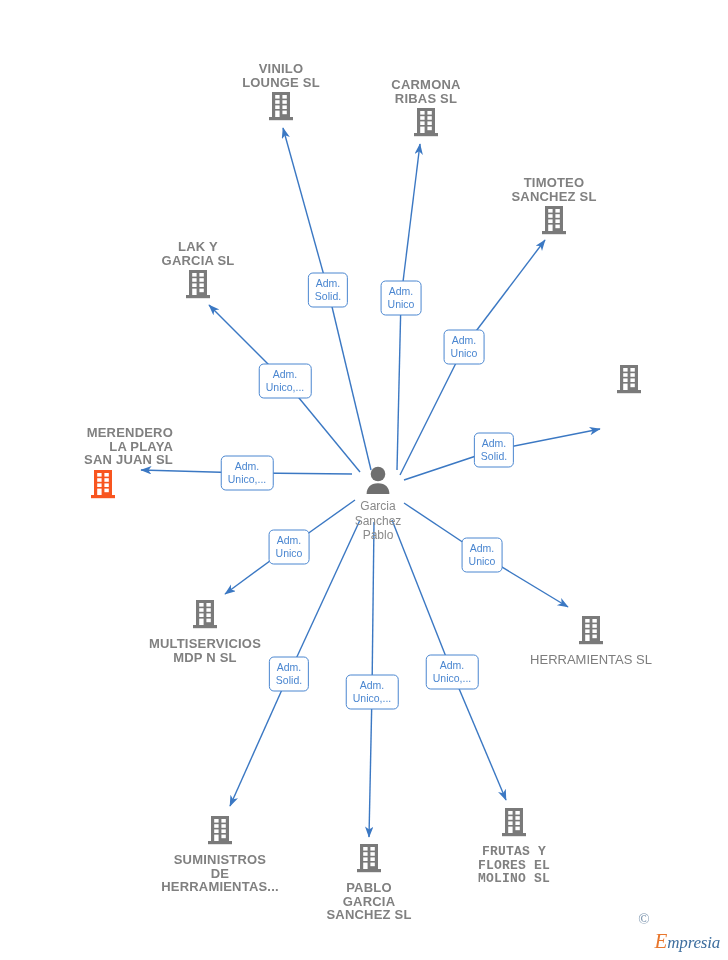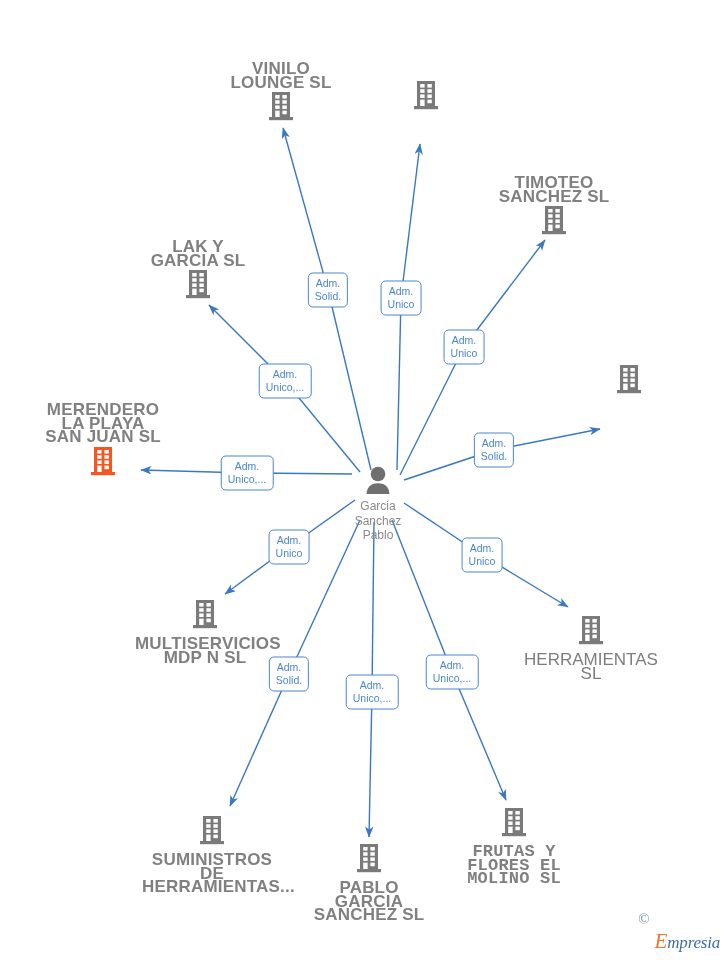--- a/index.html
+++ b/index.html
@@ -25,21 +25,21 @@
     height: 960px;
   }
   .node {
     position: absolute;
     width: 140px;
     margin-left: -70px;
     text-align: center;
     pointer-events: auto;
   }
   .node-label {
-    font-size: 17px;
+    font-size: 13px;
     font-weight: bold;
     color: #808080;
     line-height: 13.5px;
     letter-spacing: 0.2px;
     white-space: pre-line;
   }
   .node-label.plain {
     font-weight: normal;
     letter-spacing: 0;
     color: #7d7d7d;
@@ -163,21 +163,22 @@
             <rect x="1" y="26" width="24" height="3.2" fill="#7a7a7a"></rect>
             <rect x="7.2" y="4" width="4.4" height="3.6" fill="#ffffff"></rect>
             <rect x="14.4" y="4" width="4.4" height="3.6" fill="#ffffff"></rect>
             <rect x="7.2" y="9.2" width="4.4" height="3.6" fill="#ffffff"></rect>
             <rect x="14.4" y="9.2" width="4.4" height="3.6" fill="#ffffff"></rect>
             <rect x="7.2" y="14.4" width="4.4" height="3.6" fill="#ffffff"></rect>
             <rect x="14.4" y="14.4" width="4.4" height="3.6" fill="#ffffff"></rect>
             <rect x="14.4" y="19.6" width="4.4" height="3.6" fill="#ffffff"></rect>
             <rect x="7.2" y="19.6" width="4.4" height="6.4" fill="#ffffff"></rect>
           </svg></span></div>
-      <div class="node label-top" style="left: 426px; top: 78px;"><span><svg width="26" height="30" viewBox="0 0 26 30" class="node-icon">
+      <div class="node label-top" style="left: 426px; top: 78px;"><div class="node-label">CARMONA
+RIBAS SL</div><span><svg width="26" height="30" viewBox="0 0 26 30" class="node-icon">
             <rect x="4" y="1" width="18" height="25" fill="#7a7a7a"></rect>
             <rect x="1" y="26" width="24" height="3.2" fill="#7a7a7a"></rect>
             <rect x="7.2" y="4" width="4.4" height="3.6" fill="#ffffff"></rect>
             <rect x="14.4" y="4" width="4.4" height="3.6" fill="#ffffff"></rect>
             <rect x="7.2" y="9.2" width="4.4" height="3.6" fill="#ffffff"></rect>
             <rect x="14.4" y="9.2" width="4.4" height="3.6" fill="#ffffff"></rect>
             <rect x="7.2" y="14.4" width="4.4" height="3.6" fill="#ffffff"></rect>
             <rect x="14.4" y="14.4" width="4.4" height="3.6" fill="#ffffff"></rect>
             <rect x="14.4" y="19.6" width="4.4" height="3.6" fill="#ffffff"></rect>
             <rect x="7.2" y="19.6" width="4.4" height="6.4" fill="#ffffff"></rect>
@@ -213,21 +214,21 @@
             <rect x="1" y="26" width="24" height="3.2" fill="#7a7a7a"></rect>
             <rect x="7.2" y="4" width="4.4" height="3.6" fill="#ffffff"></rect>
             <rect x="14.4" y="4" width="4.4" height="3.6" fill="#ffffff"></rect>
             <rect x="7.2" y="9.2" width="4.4" height="3.6" fill="#ffffff"></rect>
             <rect x="14.4" y="9.2" width="4.4" height="3.6" fill="#ffffff"></rect>
             <rect x="7.2" y="14.4" width="4.4" height="3.6" fill="#ffffff"></rect>
             <rect x="14.4" y="14.4" width="4.4" height="3.6" fill="#ffffff"></rect>
             <rect x="14.4" y="19.6" width="4.4" height="3.6" fill="#ffffff"></rect>
             <rect x="7.2" y="19.6" width="4.4" height="6.4" fill="#ffffff"></rect>
           </svg></span></div>
-      <div class="node label-top" style="left: 103px; top: 403px;"><div class="node-label">MERENDERO
+      <div class="node label-top" style="left: 103px; top: 426px; text-align: right;"><div class="node-label">MERENDERO
 LA PLAYA
 SAN JUAN  SL</div><span><svg width="26" height="30" viewBox="0 0 26 30" class="node-icon">
             <rect x="4" y="1" width="18" height="25" fill="#f8551f"></rect>
             <rect x="1" y="26" width="24" height="3.2" fill="#f8551f"></rect>
             <rect x="7.2" y="4" width="4.4" height="3.6" fill="#ffffff"></rect>
             <rect x="14.4" y="4" width="4.4" height="3.6" fill="#ffffff"></rect>
             <rect x="7.2" y="9.2" width="4.4" height="3.6" fill="#ffffff"></rect>
             <rect x="14.4" y="9.2" width="4.4" height="3.6" fill="#ffffff"></rect>
             <rect x="7.2" y="14.4" width="4.4" height="3.6" fill="#ffffff"></rect>
             <rect x="14.4" y="14.4" width="4.4" height="3.6" fill="#ffffff"></rect>
@@ -252,21 +253,21 @@
             <rect x="1" y="26" width="24" height="3.2" fill="#7a7a7a"></rect>
             <rect x="7.2" y="4" width="4.4" height="3.6" fill="#ffffff"></rect>
             <rect x="14.4" y="4" width="4.4" height="3.6" fill="#ffffff"></rect>
             <rect x="7.2" y="9.2" width="4.4" height="3.6" fill="#ffffff"></rect>
             <rect x="14.4" y="9.2" width="4.4" height="3.6" fill="#ffffff"></rect>
             <rect x="7.2" y="14.4" width="4.4" height="3.6" fill="#ffffff"></rect>
             <rect x="14.4" y="14.4" width="4.4" height="3.6" fill="#ffffff"></rect>
             <rect x="14.4" y="19.6" width="4.4" height="3.6" fill="#ffffff"></rect>
             <rect x="7.2" y="19.6" width="4.4" height="6.4" fill="#ffffff"></rect>
           </svg></span><div class="node-label plain">HERRAMIENTAS SL</div></div>
-      <div class="node label-bottom" style="left: 212px; top: 815px;"><span><svg width="26" height="30" viewBox="0 0 26 30" class="node-icon">
+      <div class="node label-bottom" style="left: 220px; top: 815px;"><span><svg width="26" height="30" viewBox="0 0 26 30" class="node-icon">
             <rect x="4" y="1" width="18" height="25" fill="#7a7a7a"></rect>
             <rect x="1" y="26" width="24" height="3.2" fill="#7a7a7a"></rect>
             <rect x="7.2" y="4" width="4.4" height="3.6" fill="#ffffff"></rect>
             <rect x="14.4" y="4" width="4.4" height="3.6" fill="#ffffff"></rect>
             <rect x="7.2" y="9.2" width="4.4" height="3.6" fill="#ffffff"></rect>
             <rect x="14.4" y="9.2" width="4.4" height="3.6" fill="#ffffff"></rect>
             <rect x="7.2" y="14.4" width="4.4" height="3.6" fill="#ffffff"></rect>
             <rect x="14.4" y="14.4" width="4.4" height="3.6" fill="#ffffff"></rect>
             <rect x="14.4" y="19.6" width="4.4" height="3.6" fill="#ffffff"></rect>
             <rect x="7.2" y="19.6" width="4.4" height="6.4" fill="#ffffff"></rect>

